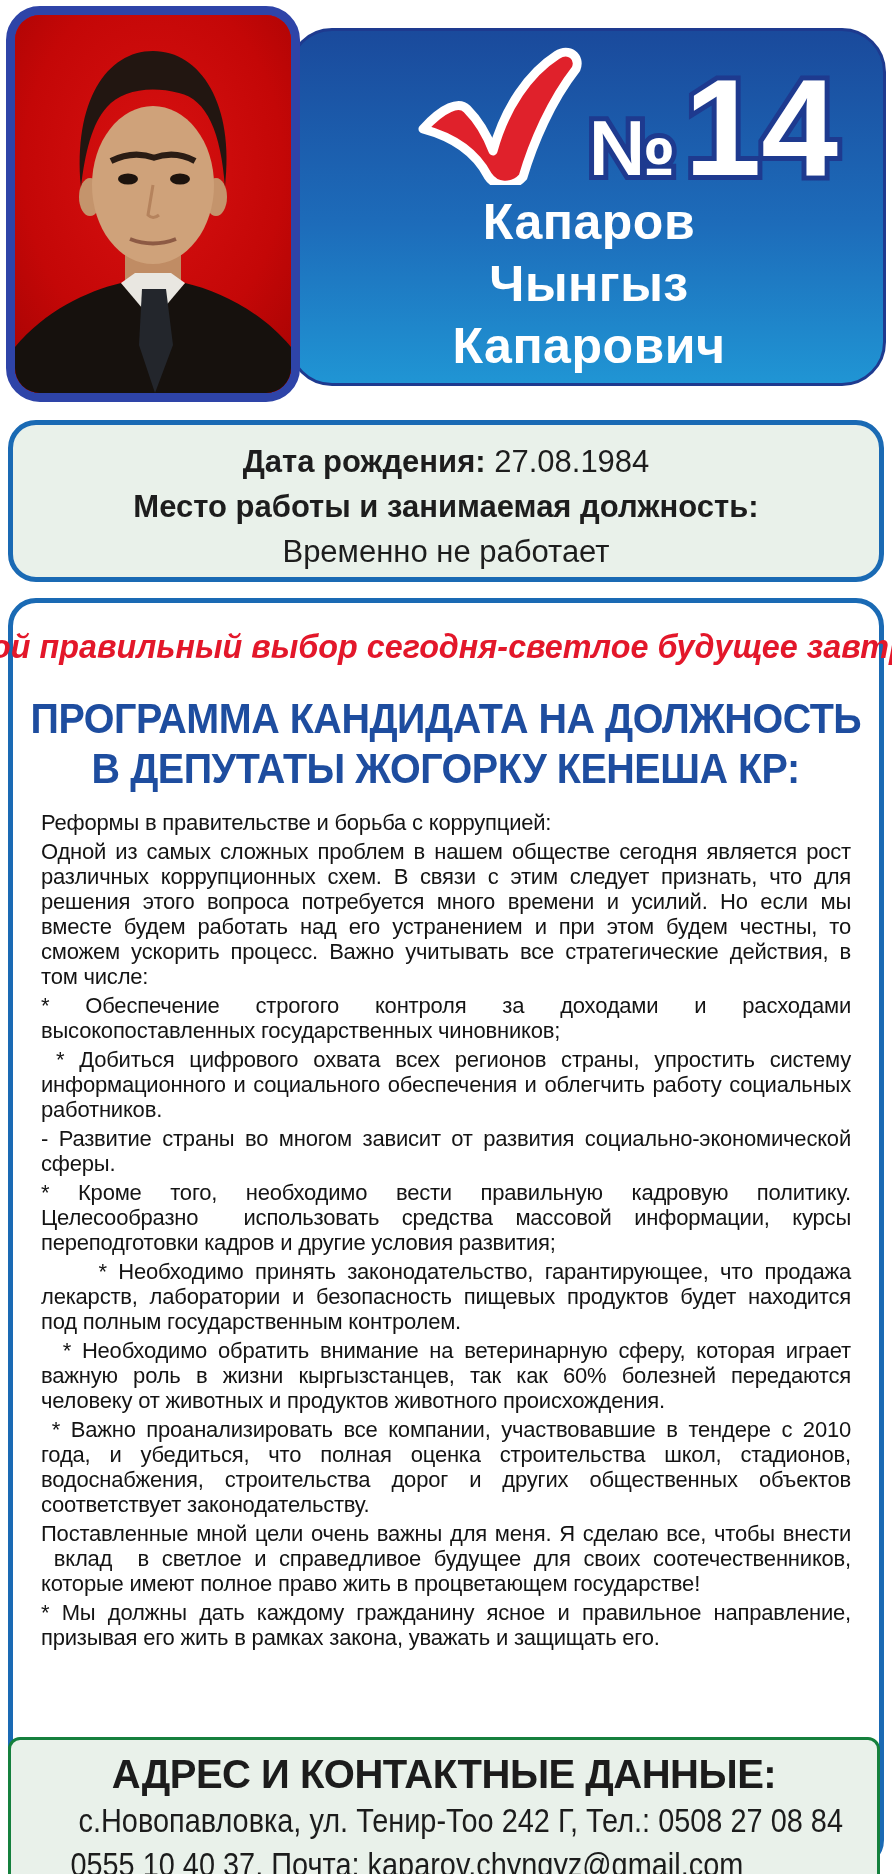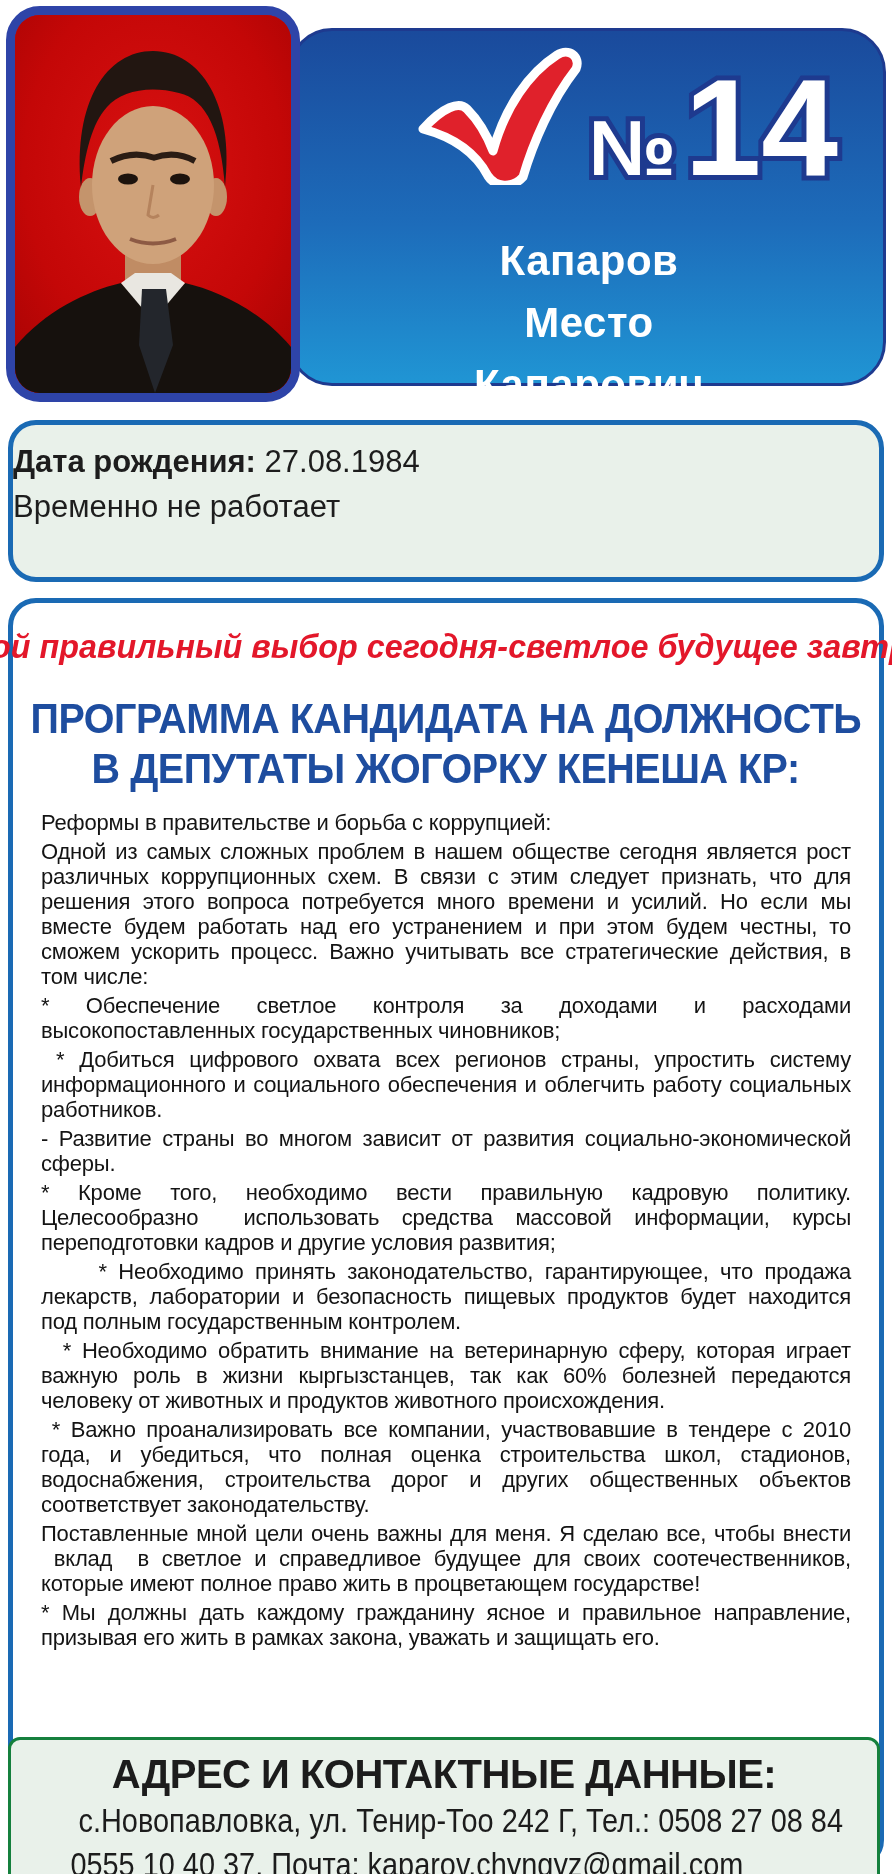--- a/index.html
+++ b/index.html
@@ -15,35 +15,35 @@
     position:absolute; left:288px; top:28px; width:592px; height:352px;
     border:3px solid #1e3a8f; border-radius:44px;
     background:linear-gradient(180deg,#1a4a9c 0%, #1d6cba 55%, #2095d4 100%);
     z-index:1;
   }
   .check-svg { position:absolute; left:118px; top:12px; width:185px; height:142px; }
   .num-svg   { position:absolute; left:292px; top:12px; }
   .name {
     position:absolute; left:4px; right:0; top:160px;
     text-align:center; color:#ffffff; font-weight:bold;
-    font-size:42px; line-height:62px; letter-spacing:0.5px;margin-top:39px;
+    font-size:50px; line-height:62px; letter-spacing:0.5px;
   }
 
   .photo-frame {
     position:absolute; left:6px; top:6px; width:276px; height:378px;
     border:9px solid #2e44a8; border-radius:34px;
     overflow:hidden; background:#c40707; z-index:2;
   }
   .photo-frame svg { display:block; width:100%; height:100%; }
 
   
   .info-box {
     position:absolute; left:8px; top:420px; width:866px; height:152px;
     background:#e9f1ea; border:5px solid #1a6ab4; border-radius:28px;
-    text-align:left; color:#1d1d1d;
+    text-align:center; color:#1d1d1d;
   }
   .info-line { font-size:31px; line-height:45px; }
   .info-line:first-child { margin-top:14px; }
   .b { font-weight:bold; }
 
   
   .program-box {
     position:absolute; left:8px; top:598px; width:866px; height:1260px;
     background:#ffffff; border:5px solid #1a6ab4; border-radius:28px;
     z-index:1;
@@ -89,21 +89,21 @@
       <path d="M14 86 C34 64 50 58 58 66 C70 78 78 92 84 108 C96 64 120 30 148 12 C160 4 172 14 167 26 C142 58 124 100 114 134 C103 146 86 144 79 133 C67 110 44 94 14 86 Z" fill="#e0212b" stroke="#ffffff" stroke-width="9" stroke-linejoin="round"></path>
     </svg>
     <svg class="num-svg" width="300" height="162" viewBox="0 0 300 162">
       <text x="6" y="132" fill="#ffffff" stroke="#1e3a8f" stroke-width="10" style="paint-order:stroke fill; font-family:'Liberation Sans',sans-serif; font-weight:bold;">
         <tspan font-size="78">№</tspan>
         <tspan font-size="138" dx="4">14</tspan>
       </text>
     </svg>
     <div class="name">
       <div>Капаров</div>
-      <div>Место</div>
+      <div>Чынгыз</div>
       <div>Капарович</div>
     </div>
   </div>
 
   <div class="photo-frame">
     <svg viewBox="0 0 276 378">
       <defs>
         <radialGradient id="redbg" cx="0.5" cy="0.4" r="0.85">
           <stop offset="0" stop-color="#d81111"></stop>
           <stop offset="0.55" stop-color="#c40707"></stop>
@@ -126,39 +126,40 @@
       <path d="M106 268 L138 306 L170 268 L156 258 L120 258 Z" fill="#e9e7e1"></path>
       <path d="M127 274 L151 274 L158 330 L140 378 L124 330 Z" fill="#23262c"></path>
     </svg>
   </div>
 
   <div class="info-box">
     <div class="info-line">
       <span class="b">Дата рождения:</span>
       <span>27.08.1984</span>
     </div>
+    <div class="info-line b">Место работы и занимаемая должность:</div>
     <div class="info-line">Временно не работает</div>
   </div>
 
   <div class="program-box">
     <div class="slogan">
       <span>Твой правильный выбор сегодня-светлое будущее завтра!</span>
     </div>
     <div class="heading">
       <div class="hline">
           <span>ПРОГРАММА КАНДИДАТА НА ДОЛЖНОСТЬ</span>
         </div>
       <div class="hline">
           <span>В ДЕПУТАТЫ ЖОГОРКУ КЕНЕША КР:</span>
         </div>
     </div>
     <div class="body-text">
         <p>Реформы в правительстве и борьба с коррупцией:</p>
         <p>Одной из самых сложных проблем в нашем обществе сегодня является рост различных коррупционных схем. В связи с этим следует признать, что для решения этого вопроса потребуется много времени и усилий. Но если мы вместе будем работать над его устранением и при этом будем честны, то сможем ускорить процесс. Важно учитывать все стратегические действия, в том числе:</p>
-        <p>* Обеспечение светлое контроля за доходами и расходами высокопоставленных государственных чиновников;</p>
+        <p>* Обеспечение строгого контроля за доходами и расходами высокопоставленных государственных чиновников;</p>
         <p>&nbsp;* Добиться цифрового охвата всех регионов страны, упростить систему информационного и социального обеспечения и облегчить работу социальных работников.</p>
         <p>- Развитие страны во многом зависит от развития социально-экономической сферы.</p>
         <p>* Кроме того, необходимо вести правильную кадровую политику. Целесообразно &nbsp;использовать средства массовой информации, курсы переподготовки кадров и другие условия развития;</p>
         <p>&nbsp;&nbsp;&nbsp;&nbsp;&nbsp;* Необходимо принять законодательство, гарантирующее, что продажа лекарств, лаборатории и безопасность пищевых продуктов будет находится под полным государственным контролем.</p>
         <p>&nbsp;&nbsp;* Необходимо обратить внимание на ветеринарную сферу, которая играет важную роль в жизни кыргызстанцев, так как 60% болезней передаются человеку от животных и продуктов животного происхождения.</p>
         <p>&nbsp;* Важно проанализировать все компании, участвовавшие в тендере с 2010 года, и убедиться, что полная оценка строительства школ, стадионов, водоснабжения, строительства дорог и других общественных объектов соответствует законодательству.</p>
         <p>Поставленные мной цели очень важны для меня. Я сделаю все, чтобы внести &nbsp;вклад &nbsp;в светлое и справедливое будущее для своих соотечественников, которые имеют полное право жить в процветающем государстве!</p>
         <p>* Мы должны дать каждому гражданину ясное и правильное направление, призывая его жить в рамках закона, уважать и защищать его.</p>
       </div>
   </div>

